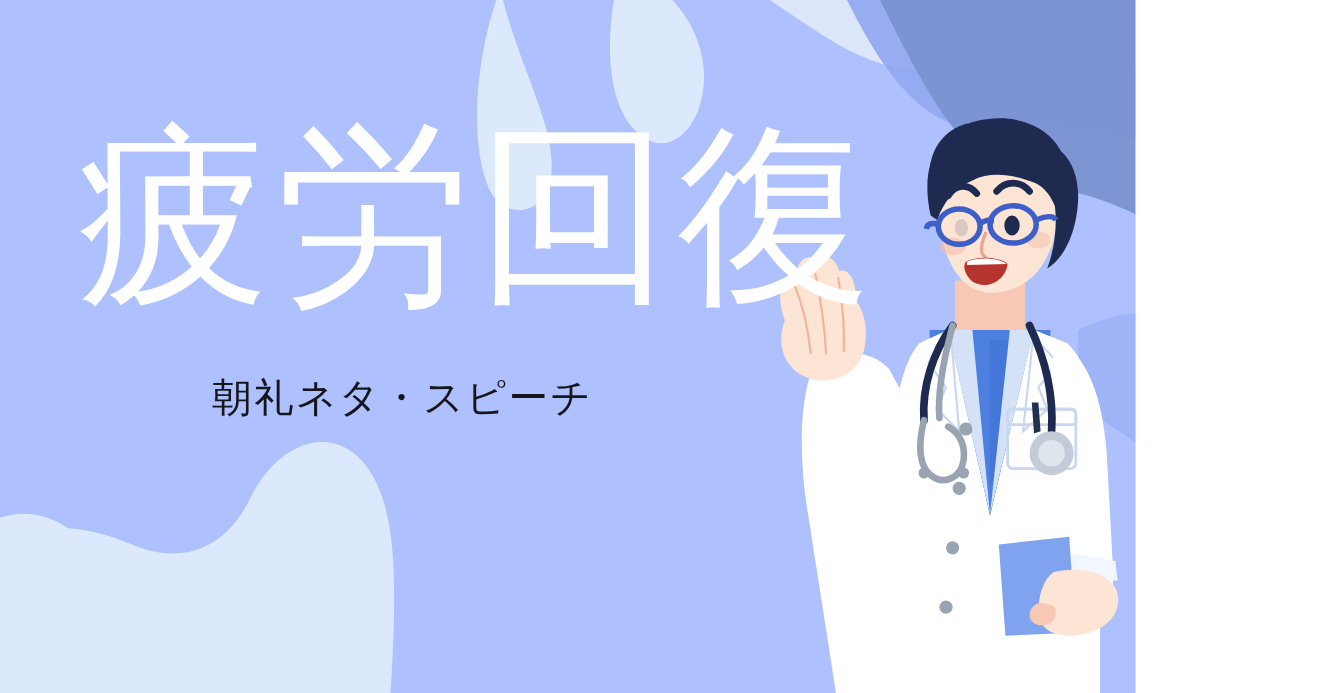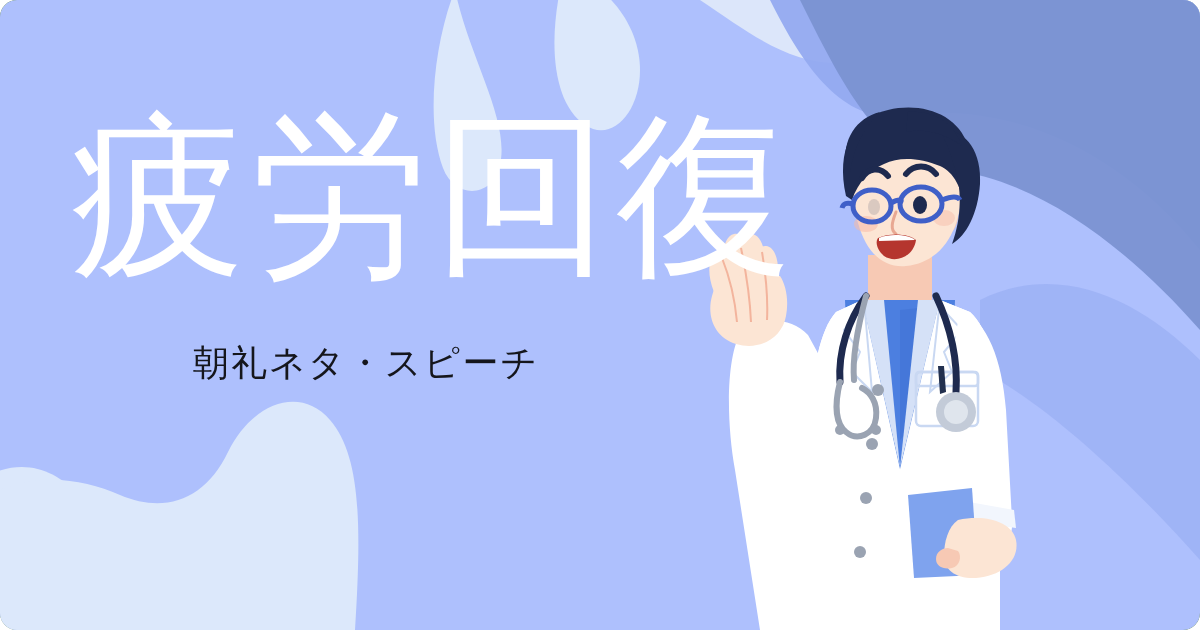--- a/index.html
+++ b/index.html
@@ -2,26 +2,25 @@
 <html><head>
 <meta charset="utf-8">
 <style>
   html, body {
     margin: 0;
     padding: 0;
     background: #ffffff;
   }
   #canvas {
     position: relative;
-    width: 1200px;
+    width: 1032px;
     height: 630px;
     overflow: hidden;
     background: #4d7c0f;
     font-family: "DejaVu Sans", "Liberation Sans", sans-serif;
-    border-radius: 17px;
   }
   .layer {
     position: absolute;
     top: 0; left: 0;
     width: 1200px;
     height: 630px;
   }
   #bg-svg { z-index: 1; }
   #doctor-svg { z-index: 2; }
   #text-layer { z-index: 3; }

